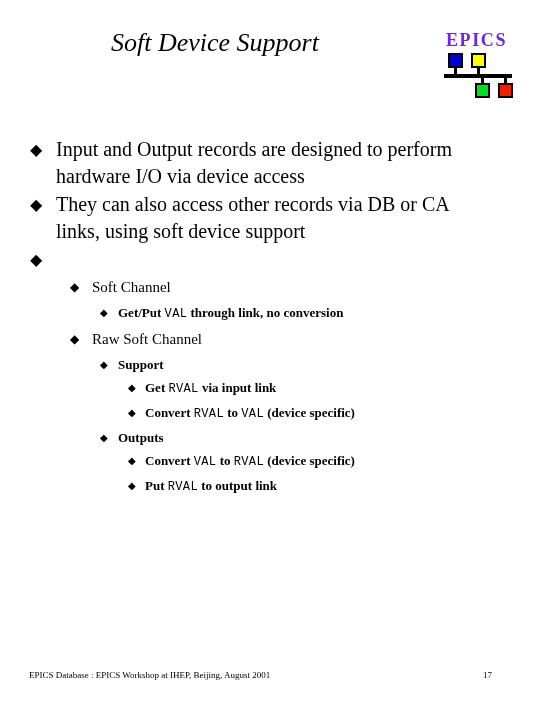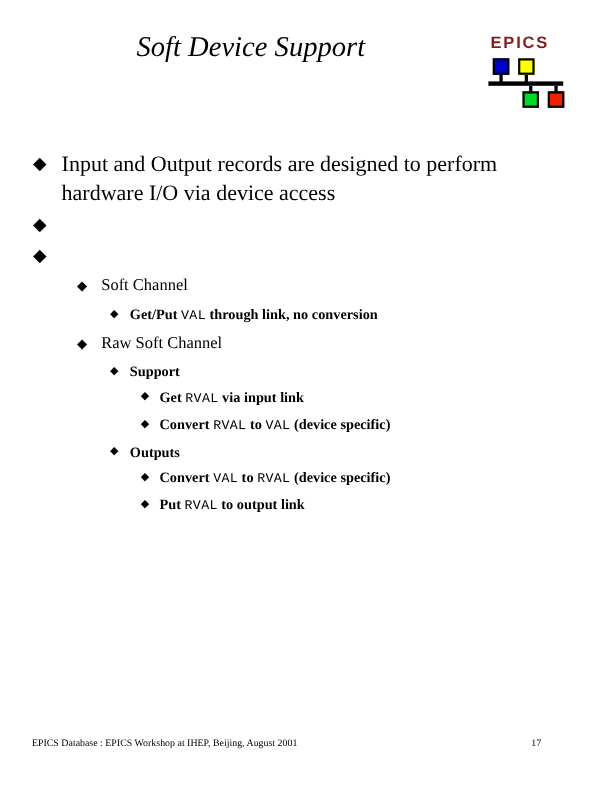--- a/index.html
+++ b/index.html
@@ -22,38 +22,37 @@
     left: 0;
     top: 27px;
     width: 430px;
     text-align: center;
     font-family: "Liberation Serif", "DejaVu Serif", serif;
     font-style: italic;
     font-size: 26px;
     line-height: 32px;
     color: #000000;
     white-space: nowrap;
-    margin-left: 13px;
   }
 
   
   #epics-logo {
     position: absolute;
     left: 442px;
     top: 32px;
     width: 78px;
     height: 66px;
   }
   #epics-wordmark {
-    font-family: Liberation Sans, sans-serif;
+    font-family: Liberation Serif, serif;
     font-weight: bold;
-    font-size: 15px;
+    font-size: 18px;
     letter-spacing: 1.6px;
     line-height: 16px;
-    color: #7f1d1d;
+    color: #6d28d9;
     padding-left: 4px;
   }
   .logo-art {
     position: relative;
     width: 78px;
     height: 46px;
     margin-top: 5px;
   }
   .logo-node {
     position: absolute;
@@ -184,20 +183,21 @@
   </div>
 </div>
 
 <div id="outline">
     <div class="li lvl1">
       <span class="bullet">◆</span>
       <span class="li-text">Input and Output records are designed to perform hardware I/O via device access</span>
     </div>
     <div class="li lvl1">
       <span class="bullet">◆</span>
+      <span class="li-text">They can also access other records via DB or CA links, using soft device support</span>
     </div>
     <div class="li lvl1">
       <span class="bullet">◆</span>
     </div>
     <div class="li lvl2">
       <span class="bullet">◆</span>
       <span class="li-text">Soft Channel</span>
     </div>
     <div class="li lvl3">
       <span class="bullet">◆</span>

